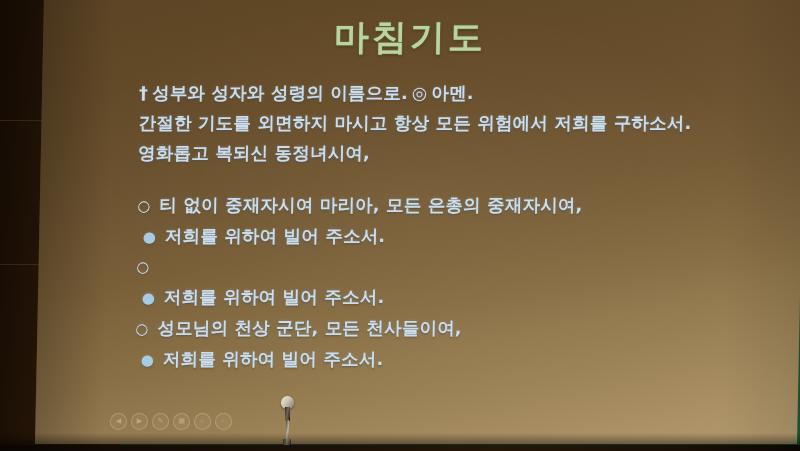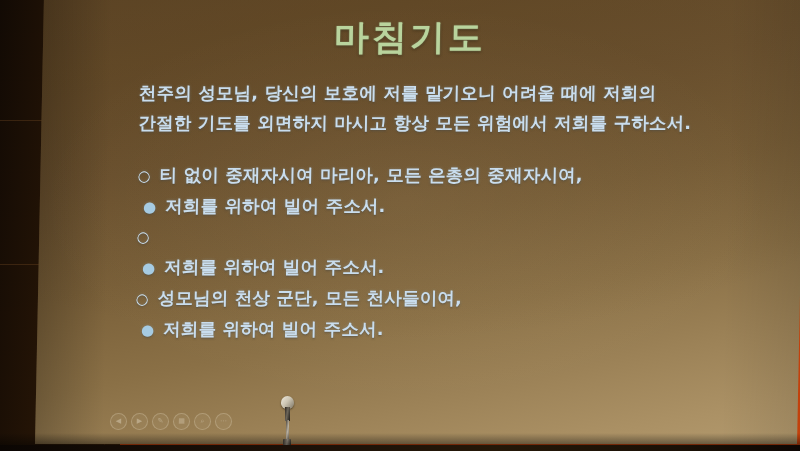--- a/index.html
+++ b/index.html
@@ -10,21 +10,21 @@
   }
   body {
     font-family: "DejaVu Sans", "Liberation Sans", sans-serif;
   }
 
   #scene {
     position: relative;
     width: 800px;
     height: 451px;
     overflow: hidden;
-    background: #c2410c;
+    background: #14532d;
   }
 
   
   .wall-left {
     position: absolute;
     left: 0; top: 0;
     width: 120px; height: 451px;
     background:
       linear-gradient(95deg, #120a04 0%, #241406 45%, #311c09 78%, #3a2109 100%);
   }
@@ -246,23 +246,26 @@
   <div class="screen">
     <div class="screen-vignette"></div>
   </div>
 
   <div class="slide">
 
     <div class="slide-title">마침기도</div>
 
     <div class="body-block">
 
-
-      <div class="para-line">천주의 성모님, 당신의 보호에 저를 맡기오니 어려울 때에 저희의</div>
+      <div class="para-line">
+        <span class="sym-cross">†</span><span>성부와 성자와 성령의 이름으로.</span><span class="sym-resp">◎</span><span>아멘.</span>
+      </div>
+
       <div class="para-line">간절한 기도를 외면하지 마시고 항상 모든 위험에서 저희를 구하소서.</div>
+      <div class="para-line">영화롭고 복되신 동정녀시여,</div>
 
       <div class="prayer-list">
 
         <div class="prayer-row inv">
           <span class="bullet">○</span>
           <span>티 없이 중재자시여 마리아,  모든 은총의 중재자시여,</span>
         </div>
 
         <div class="prayer-row resp">
           <span class="bullet">●</span>

